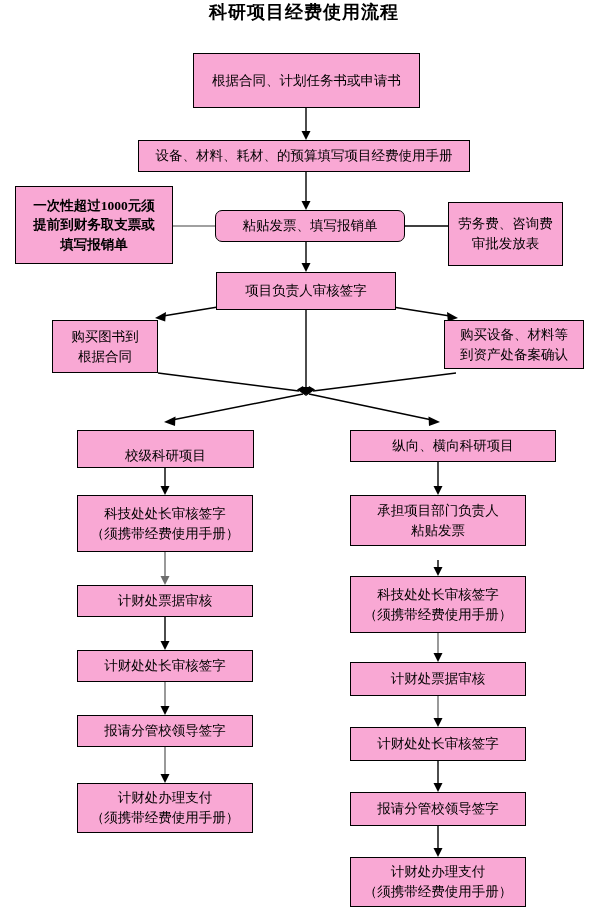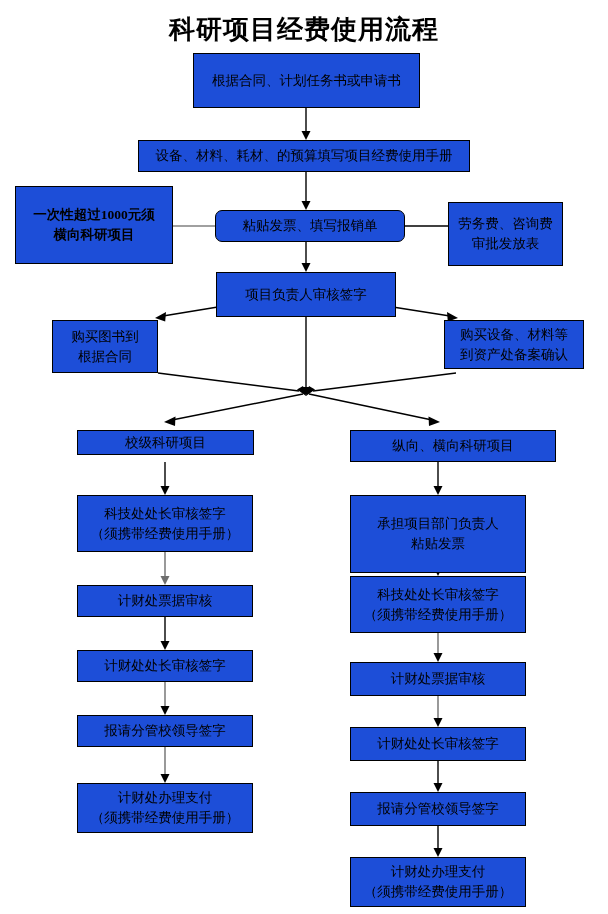--- a/index.html
+++ b/index.html
@@ -14,33 +14,33 @@
   #page {
     position: relative;
     width: 608px;
     height: 914px;
     overflow: hidden;
     background: #ffffff;
   }
   #title {
     position: absolute;
     left: 0;
-    top: 12px;
+    top: 0;
     width: 608px;
     text-align: center;
-    font-size: 26px;
+    font-size: 18px;
     font-weight: bold;
     letter-spacing: 1px;
     font-family: "Liberation Serif", "DejaVu Serif", serif;
   }
   .node {
     position: absolute;
     box-sizing: border-box;
     border: 1px solid #000000;
-    background: #1d4ed8;
+    background: #f9a8d4;
     display: flex;
     flex-direction: column;
     align-items: center;
     justify-content: center;
     text-align: center;
     font-size: 13.5px;
     line-height: 1.45;
     padding: 1px 3px;
     white-space: nowrap;
   }
@@ -147,47 +147,48 @@
   <div class="node" style="left:193px; top:53px; width:227px; height:55px;">
     <span class="ln">根据合同、计划任务书或申请书</span>
   </div>
 
   <div class="node" style="left:138px; top:140px; width:332px; height:32px;">
     <span class="ln">设备、材料、耗材、的预算填写项目经费使用手册</span>
   </div>
 
   <div class="node" style="left:15px; top:186px; width:158px; height:78px;font-weight:bold;">
     <span class="ln">一次性超过1000元须</span>
-    <span class="ln">横向科研项目</span>
+    <span class="ln">提前到财务取支票或</span>
+    <span class="ln">填写报销单</span>
   </div>
 
   <div class="node" style="left:215px; top:210px; width:190px; height:32px;border-radius:7px;">
     <span class="ln">粘贴发票、填写报销单</span>
   </div>
 
   <div class="node" style="left:448px; top:202px; width:115px; height:64px;">
     <span class="ln">劳务费、咨询费</span>
     <span class="ln">审批发放表</span>
   </div>
 
-  <div class="node" style="left:216px; top:272px; width:180px; height:45px;">
+  <div class="node" style="left:216px; top:272px; width:180px; height:38px;">
     <span class="ln">项目负责人审核签字</span>
   </div>
 
   <div class="node" style="left:52px; top:320px; width:106px; height:53px;">
     <span class="ln">购买图书到</span>
     <span class="ln">根据合同</span>
   </div>
 
   <div class="node" style="left:444px; top:320px; width:140px; height:49px;">
     <span class="ln">购买设备、材料等</span>
     <span class="ln">到资产处备案确认</span>
   </div>
 
-  <div class="node" style="left:77px; top:430px; width:177px; height:25px;justify-content:flex-end;">
+  <div class="node" style="left:77px; top:430px; width:177px; height:38px;justify-content:flex-end;">
     <span class="ln">校级科研项目</span>
   </div>
 
   <div class="node" style="left:350px; top:430px; width:206px; height:32px;">
     <span class="ln">纵向、横向科研项目</span>
   </div>
 
   <div class="node" style="left:77px; top:495px; width:176px; height:57px;">
     <span class="ln">科技处处长审核签字</span>
     <span class="ln">（须携带经费使用手册）</span>
@@ -203,21 +204,21 @@
 
   <div class="node" style="left:77px; top:715px; width:176px; height:32px;">
     <span class="ln">报请分管校领导签字</span>
   </div>
 
   <div class="node" style="left:77px; top:783px; width:176px; height:50px;">
     <span class="ln">计财处办理支付</span>
     <span class="ln">（须携带经费使用手册）</span>
   </div>
 
-  <div class="node" style="left:350px; top:495px; width:176px; height:78px;">
+  <div class="node" style="left:350px; top:495px; width:176px; height:51px;">
     <span class="ln">承担项目部门负责人</span>
     <span class="ln">粘贴发票</span>
   </div>
 
   <div class="node" style="left:350px; top:576px; width:176px; height:57px;">
     <span class="ln">科技处处长审核签字</span>
     <span class="ln">（须携带经费使用手册）</span>
   </div>
 
   <div class="node" style="left:350px; top:662px; width:176px; height:34px;">

